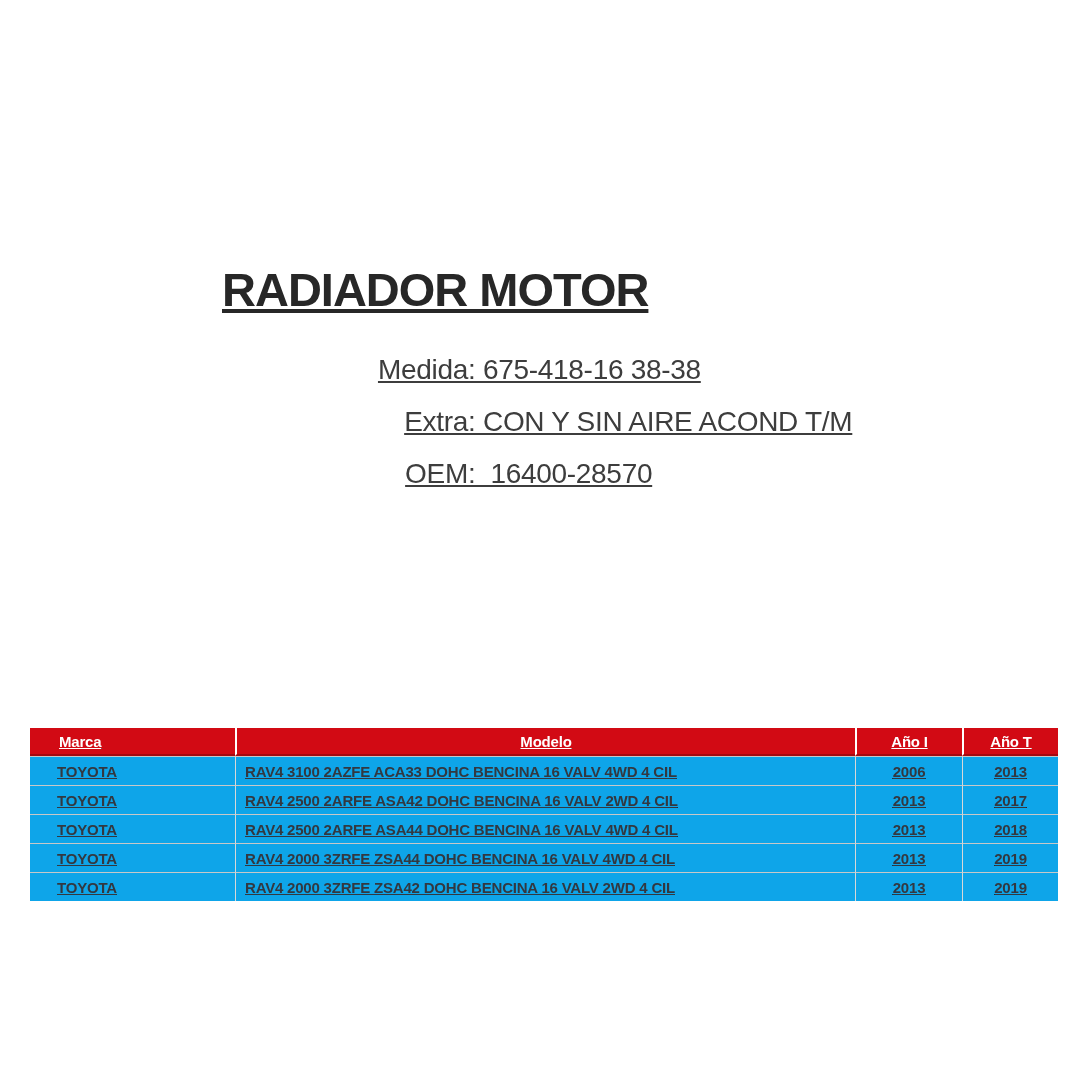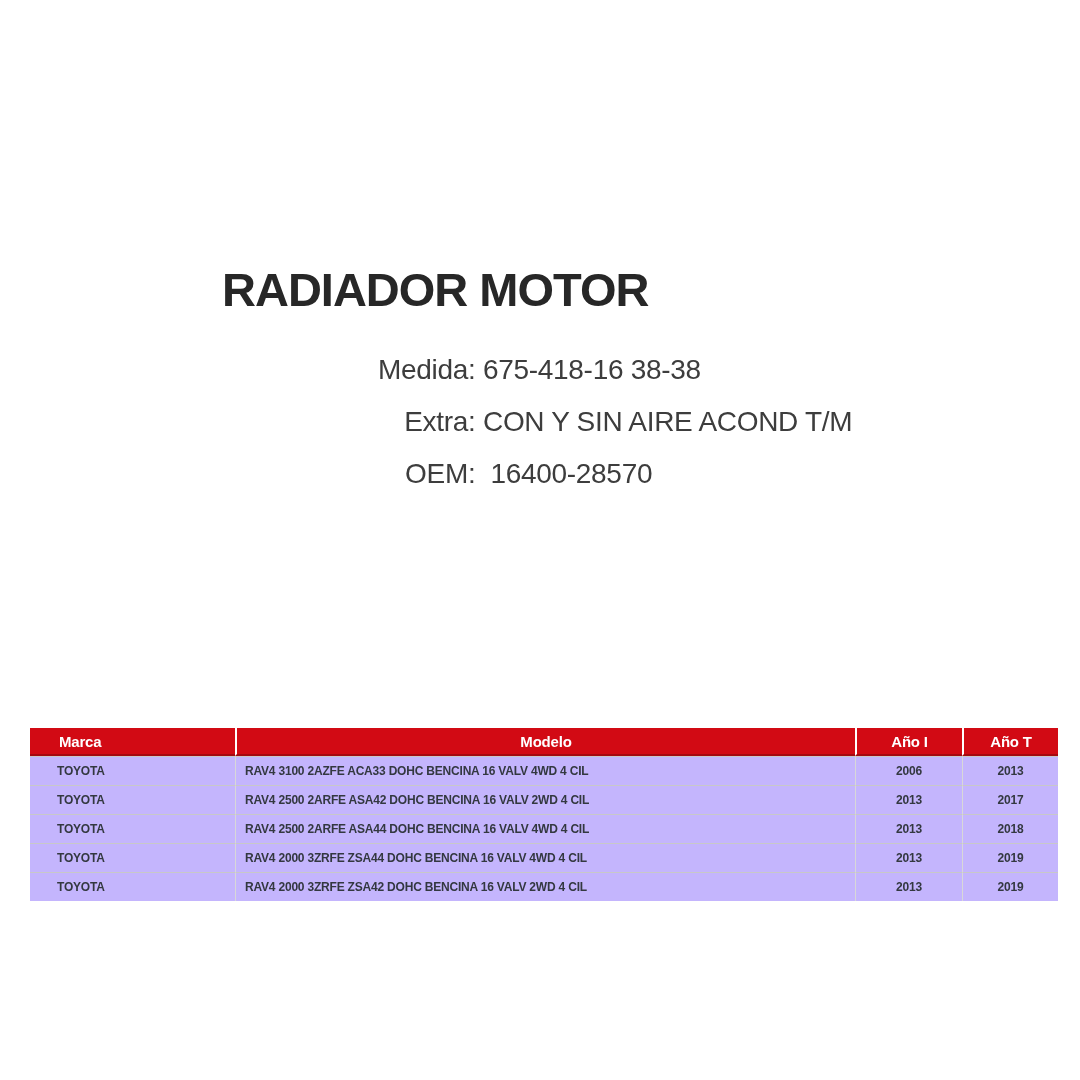--- a/index.html
+++ b/index.html
@@ -3,21 +3,21 @@
 <meta charset="utf-8">
 <style>
   :root{
     --red:#d20a14;
     --red-dark:#a50910;
     --row-line:#c8c8c8;
     --col-line:#d8d8d8;
     --cell-text:#333840;
     --page-bg:#ffffff;
   }
-  *{margin:0;padding:0;box-sizing:border-box;}
+  *{margin:0;padding:0;box-sizing:border-box;text-decoration:underline;}
   html,body{width:1080px;height:1080px;background:var(--page-bg);
     font-family:"Liberation Sans","DejaVu Sans",sans-serif;}
   .page{position:relative;width:1080px;height:1080px;background:var(--page-bg);overflow:hidden;}
 
   
   .product-title{
     position:absolute;left:222px;top:264px;
     font-size:47px;font-weight:bold;color:#272727;letter-spacing:-1px;
     line-height:1.1;white-space:nowrap;
   }
@@ -32,22 +32,22 @@
     border-collapse:separate;border-spacing:0;table-layout:fixed;
   }
   .apps-table th{
     background:var(--red);color:#ffffff;
     font-size:15px;font-weight:bold;letter-spacing:-0.2px;
     height:28px;text-align:center;vertical-align:middle;
     border-bottom:2px solid var(--red-dark);
   }
   .apps-table th + th{border-left:2px solid #ffffff;}
   .apps-table td{
-    background:#c4b5fd;color:var(--cell-text);
-    font-size:12px;letter-spacing:-0.2px;font-weight:bold;
+    background:#0ea5e9;color:var(--cell-text);
+    font-size:15px;letter-spacing:-0.2px;font-weight:bold;
     height:29px;text-align:center;vertical-align:middle;
     border-top:1px solid var(--row-line);
   }
   .apps-table td + td{border-left:1px solid var(--col-line);}
   .apps-table th.col-marca{text-align:left;padding-left:29px;}
   .apps-table td.col-marca{text-align:left;padding-left:27px;}
   .apps-table td.col-modelo{text-align:left;padding-left:9px;}
 </style>
 </head>
 <body>

